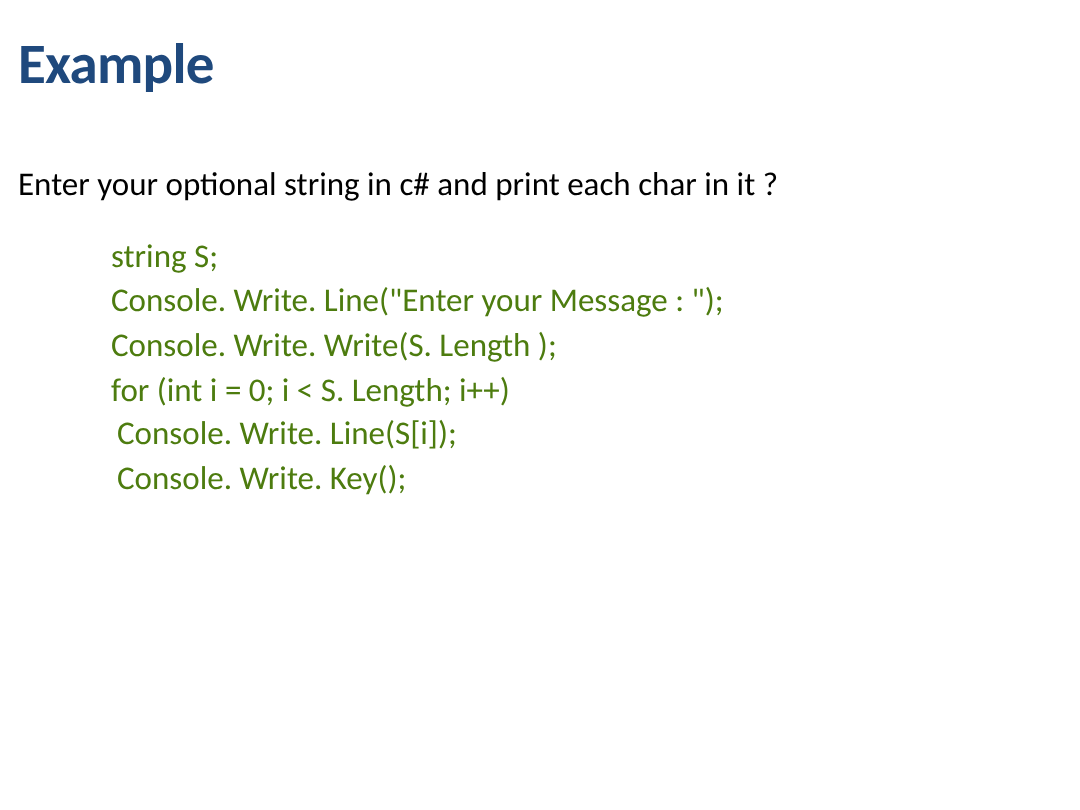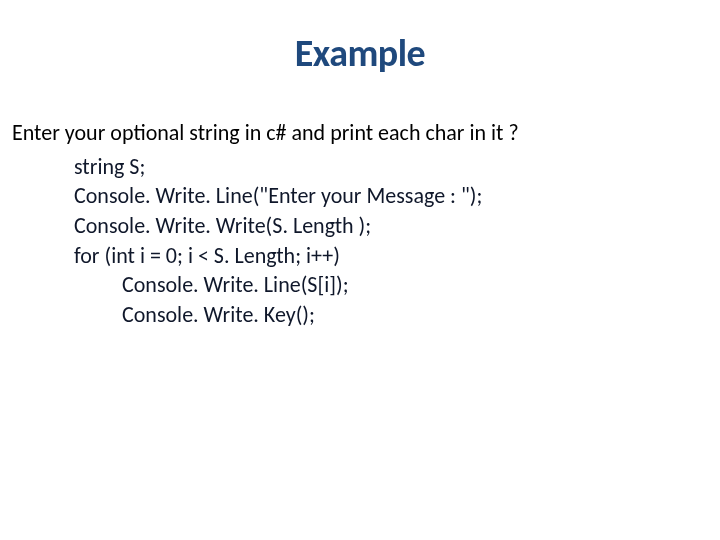--- a/index.html
+++ b/index.html
@@ -16,43 +16,40 @@
     }
     .slide {
       width: 100%;
       height: 100%;
       padding: 20px 12px;
     }
     .title {
       color: #1f497d;
       font-size: 38px;
       font-weight: bold;
-      text-align: center;
       margin-bottom: 42px;
-      margin-top: 10px;
       letter-spacing: -0.5px;
     }
     .prompt {
       color: #000000;
       font-size: 22px;
-      margin-bottom: 4px;
+      margin-bottom: 18px;
       line-height: 1.35;
     }
     .code-block {
-      color: #0f172a;
+      color: #4d7c0f;
       font-size: 22px;
       line-height: 1.35;
       padding-left: 62px;
     }
     .code-line {
       display: block;
     }
     .indent {
       padding-left: 4px;
-      margin-left: 44px;
     }
   </style>
 </head>
 <body>
 
 <div class="slide">
   <h1 class="title">Example</h1>
   <div class="prompt">Enter your optional string in c# and  print each char in it  ?</div>
   <div class="code-block">
     <span class="code-line">string S;</span>

